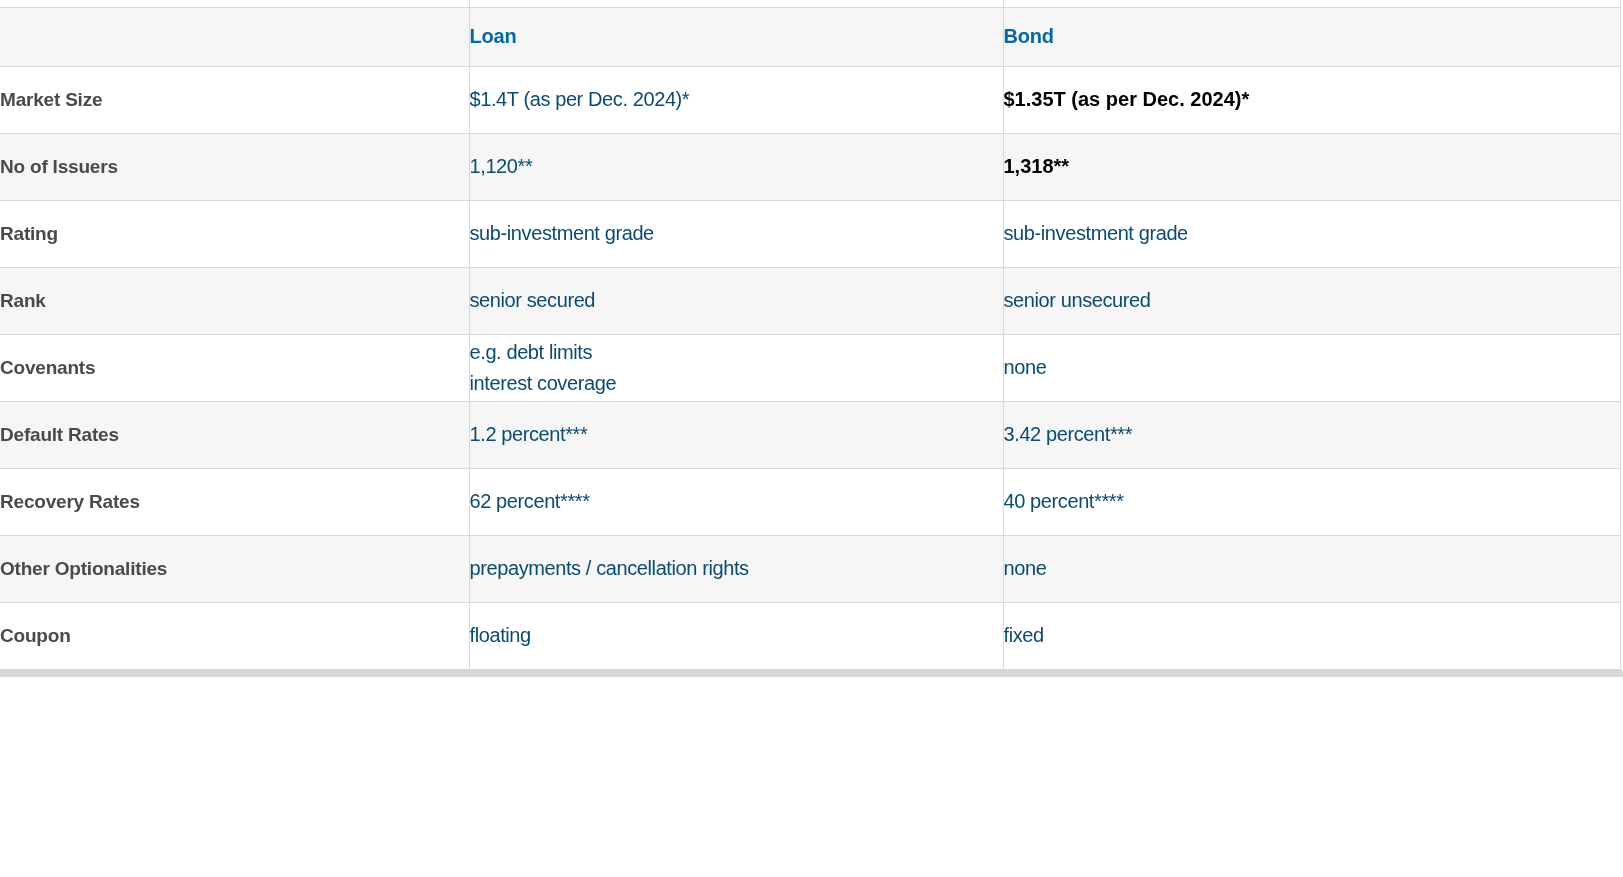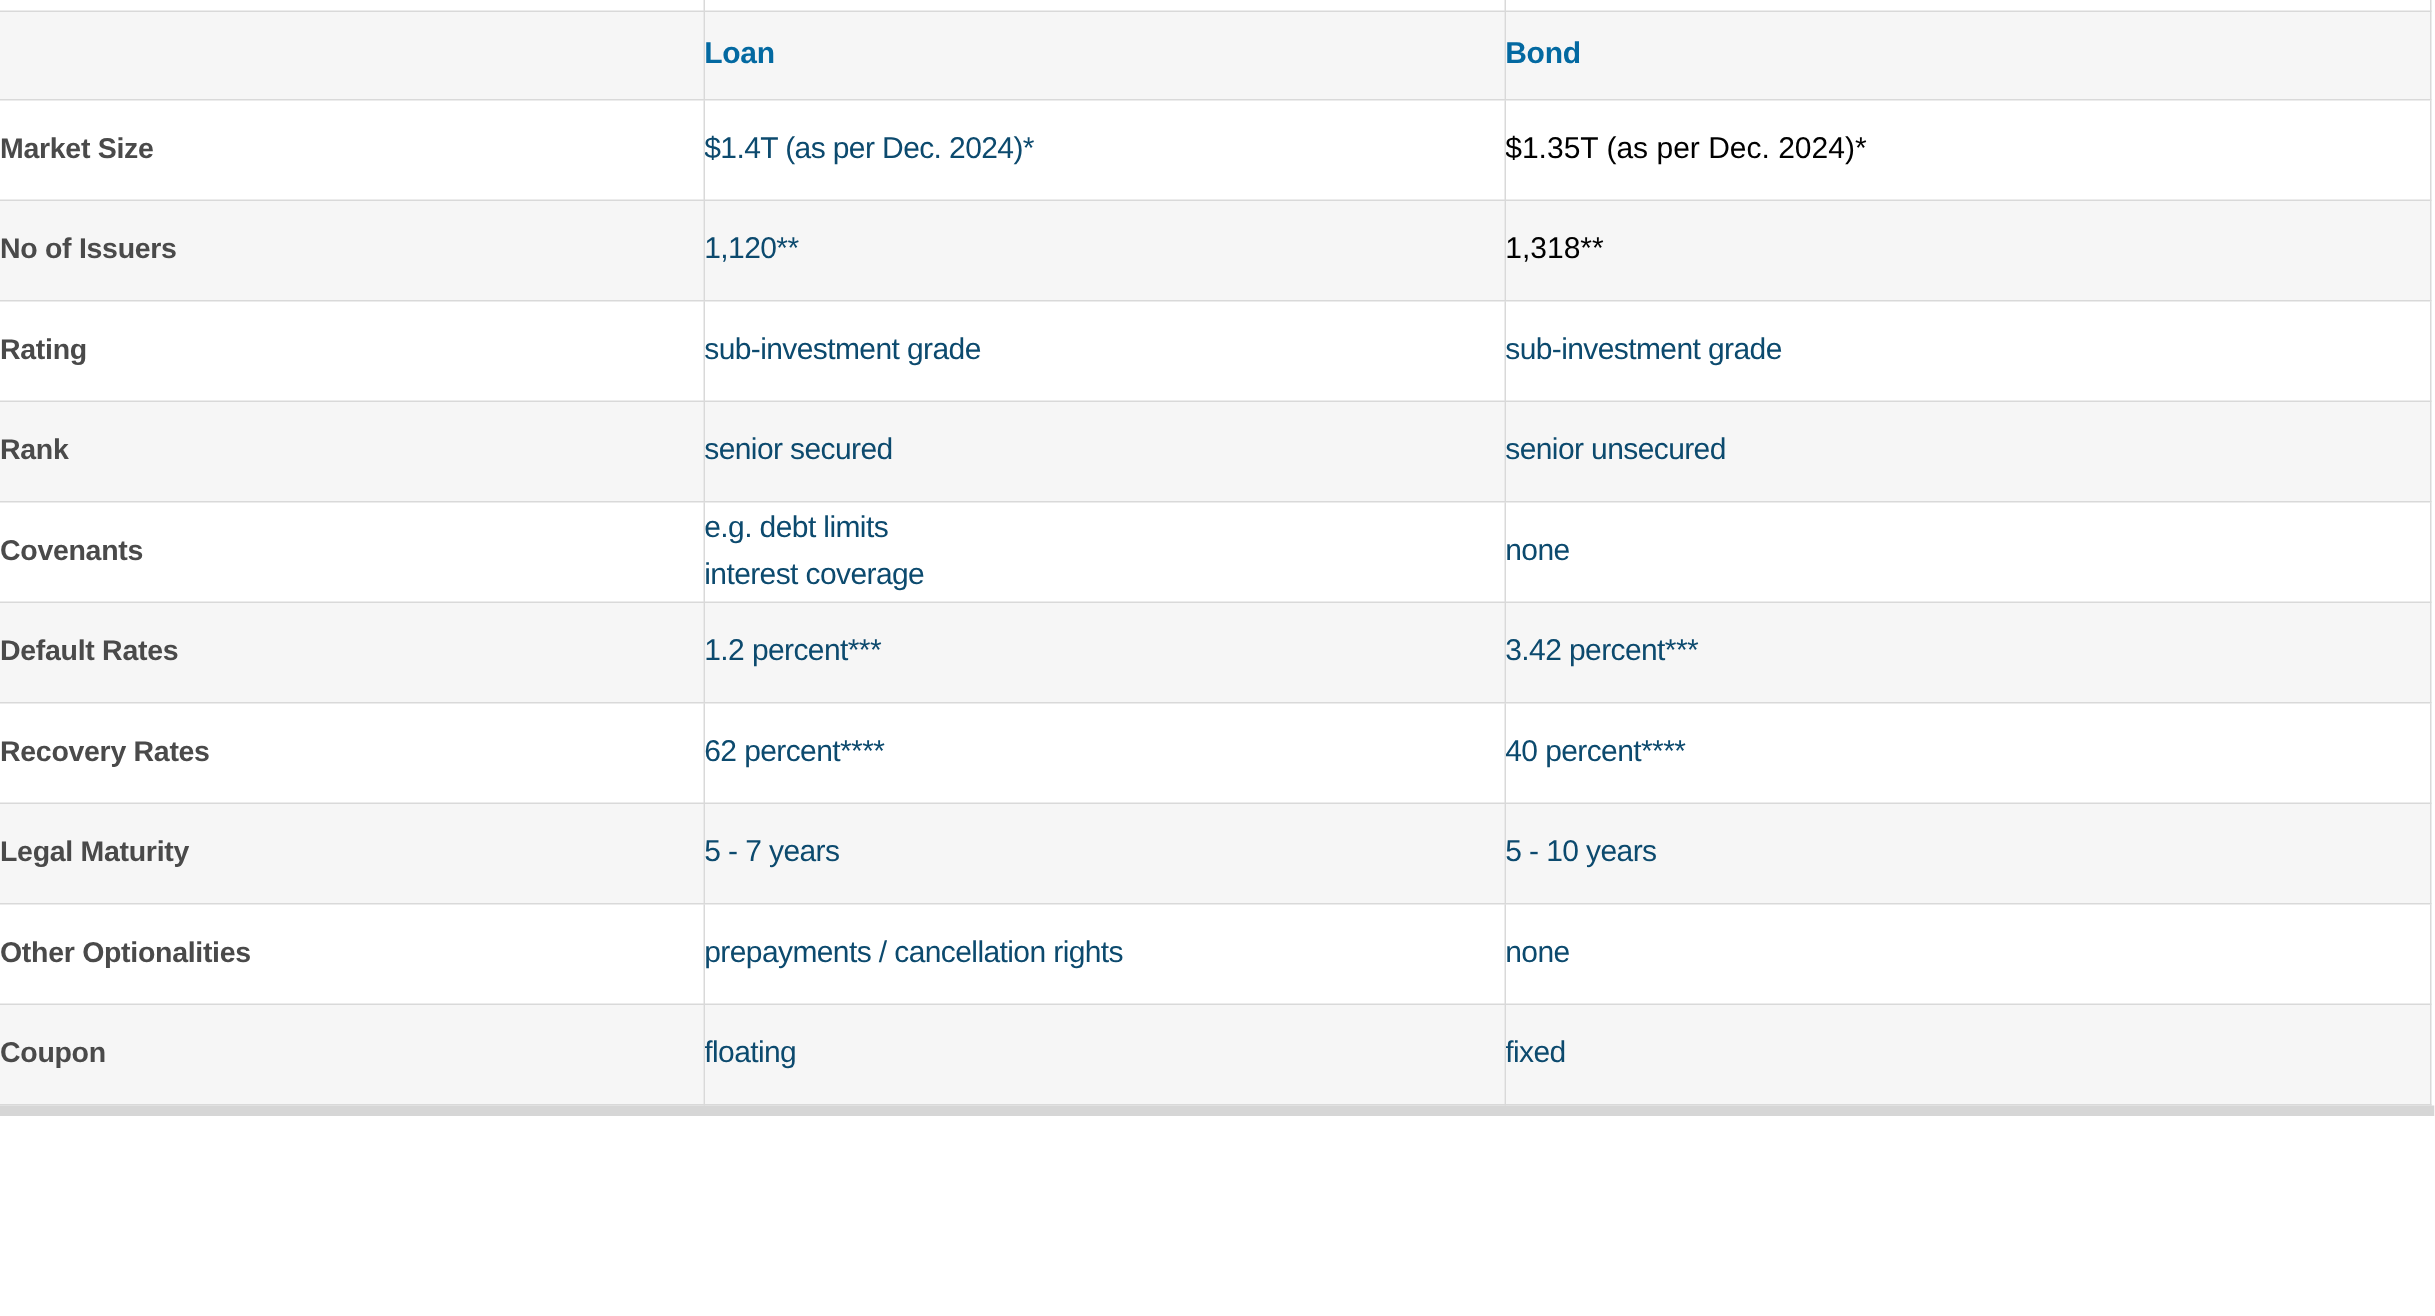--- a/index.html
+++ b/index.html
@@ -57,20 +57,21 @@
   .val {
     text-align: left;
     font-size: 20px;
     color: #0c4a6e;
     letter-spacing: -0.4px;
     padding-left: 13px;
   }
   .val.emphasis {
     color: #000000;
     letter-spacing: 0;
+    font-weight: bold;
   }
   .val .line { line-height: 31px; }
   .bottom-strip {
     width: 1623px;
     height: 7px;
     background: #d6d6d6;
   }
 </style>
 </head>
 <body>
@@ -126,25 +127,20 @@
       <th class="rowlabel">Default Rates</th>
       <td class="val">1.2 percent***</td>
       <td class="val">3.42 percent***</td>
     </tr>
     <tr>
       <th class="rowlabel">Recovery Rates</th>
       <td class="val">62 percent****</td>
       <td class="val">40 percent****</td>
     </tr>
     <tr>
-      <th class="rowlabel">Legal Maturity</th>
-      <td class="val">5 - 7 years</td>
-      <td class="val">5 - 10 years</td>
-    </tr>
-    <tr>
       <th class="rowlabel">Other Optionalities</th>
       <td class="val">prepayments / cancellation rights</td>
       <td class="val">none</td>
     </tr>
     <tr>
       <th class="rowlabel">Coupon</th>
       <td class="val">floating</td>
       <td class="val">fixed</td>
     </tr>
   </tbody>

